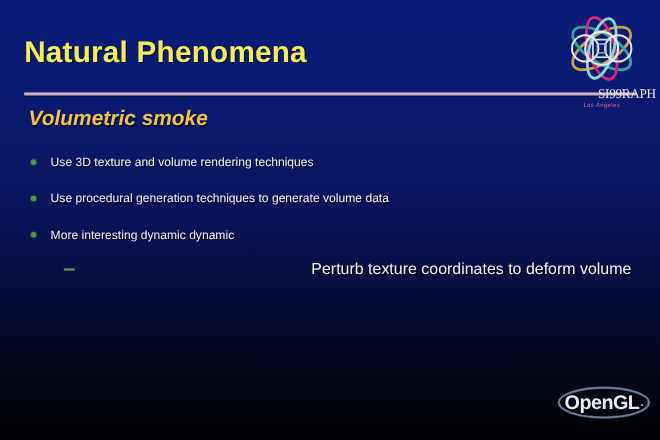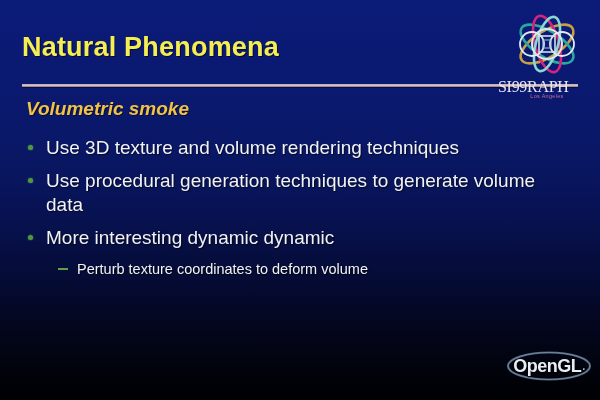--- a/index.html
+++ b/index.html
@@ -74,20 +74,21 @@
     display: flex;
     align-items: flex-start;
     margin-bottom: 9px;
   }
   .bullet-row.level-1 {
     padding-left: 0;
   }
   .bullet-row.level-2 {
     padding-left: 30px;
     margin-bottom: 10px;
+    justify-content: space-between;
   }
   .marker-dot {
     flex: 0 0 auto;
     width: 5px;
     height: 5px;
     border-radius: 50%;
     background: #4e9a3a;
     box-shadow: 0 0 2px rgba(120,200,100,0.6);
     margin: 9px 13px 0 2px;
   }
@@ -96,21 +97,21 @@
     width: 10px;
     height: 2px;
     background: #5aa34a;
     margin: 9px 9px 0 2px;
   }
   .bullet-text {
     color: #f2f3f7;
     text-shadow: 1px 1px 1px rgba(0,0,0,0.6);
   }
   .level-1 .bullet-text {
-    font-size: 19px;
+    font-size: 11px;
     line-height: 24px;
     max-width: 520px;
   }
   .level-2 .bullet-text {
     font-size: 14.5px;
     line-height: 21px;
     max-width: 470px;
   }
 
   
@@ -125,23 +126,23 @@
     position: absolute;
     left: 0; top: 0;
     width: 98px;
     height: 72px;
   }
   #siggraph-wordmark {
     position: absolute;
     left: 0;
     top: 70px;
     width: 98px;
-    text-align: left;
+    text-align: right;
     font-family: "Liberation Serif", serif;
-    font-size: 16px;
+    font-size: 12px;
     letter-spacing: -0.3px;
     color: #e9e4ef;
     white-space: nowrap;
   }
   #siggraph-city {
     position: absolute;
     left: 0;
     top: 85px;
     width: 98px;
     text-align: center;

